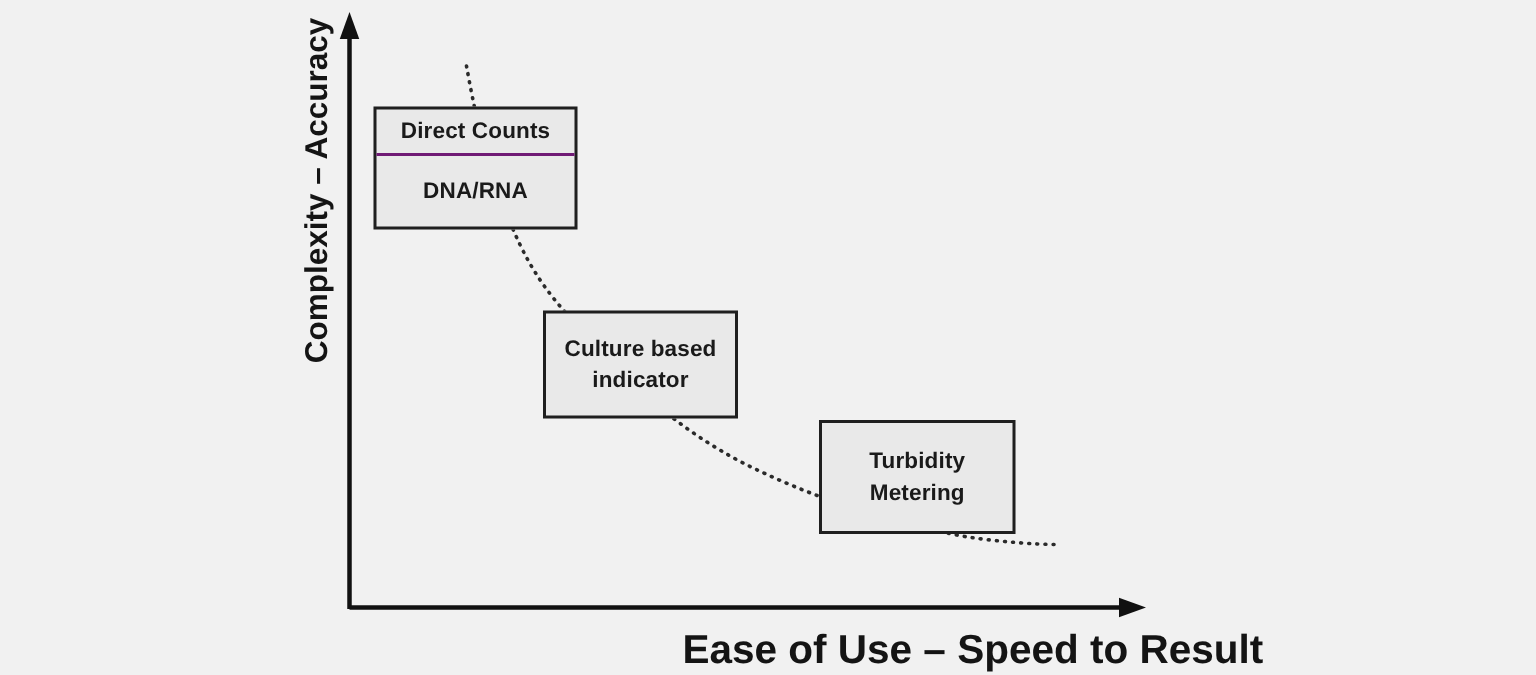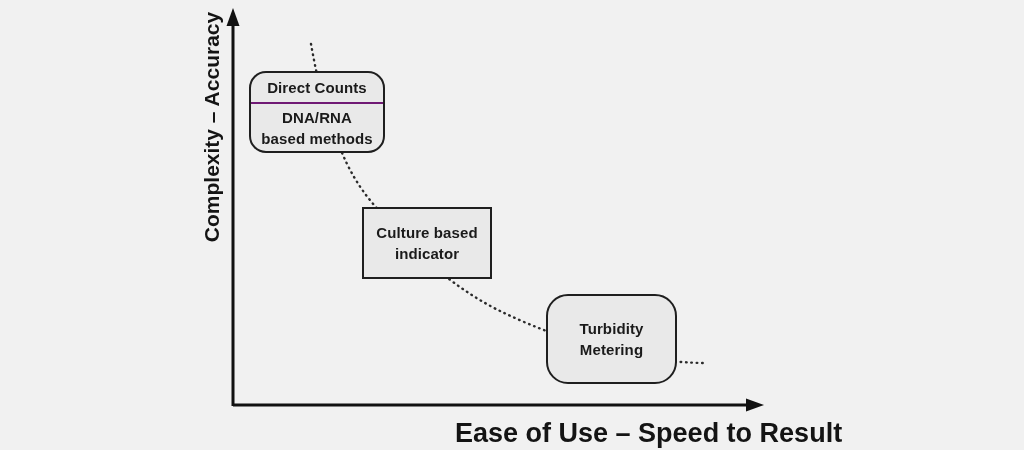--- a/index.html
+++ b/index.html
@@ -39,24 +39,24 @@
     text-align: center;
     font-weight: bold;
     font-size: 15px;
     line-height: 21px;
     color: #1a1a1a;
     letter-spacing: 0.1px;
   }
   .box-cell + .box-cell {
     border-top: 2px solid #701a75;
   }
-  #box-direct-dna   { left: 249px; top: 71px;  width: 136px; height: 82px; border-radius: 17px; }
+  #box-direct-dna   { left: 249px; top: 71px;  width: 136px; height: 82px; }
   #box-direct-dna .box-cell:first-child { flex: 0 0 29px; }
   #box-culture      { left: 362px; top: 207px; width: 130px; height: 72px; }
-  #box-turb-part    { left: 546px; top: 294px; width: 131px; height: 90px; border-radius: 22px; }
+  #box-turb-part    { left: 546px; top: 280px; width: 131px; height: 76px; }
 
   .y-axis-label {
     position: absolute;
     left: 106px; top: 114px;
     width: 212px; height: 26px;
     z-index: 2;
     display: flex;
     align-items: center;
     justify-content: center;
     transform: rotate(-90deg);
@@ -101,21 +101,20 @@
   <div class="y-axis-label">Complexity – Accuracy</div>
 
   <div class="x-axis-label">Ease of Use – Speed to Result</div>
 
   <div class="method-box" id="box-direct-dna">
     <div class="box-cell">
       <span>Direct Counts</span>
     </div>
     <div class="box-cell">
       <span>DNA/RNA</span>
-      <span>based methods</span>
     </div>
   </div>
 
   <div class="method-box" id="box-culture">
     <div class="box-cell">
       <span>Culture based</span>
       <span>indicator</span>
     </div>
   </div>
 

